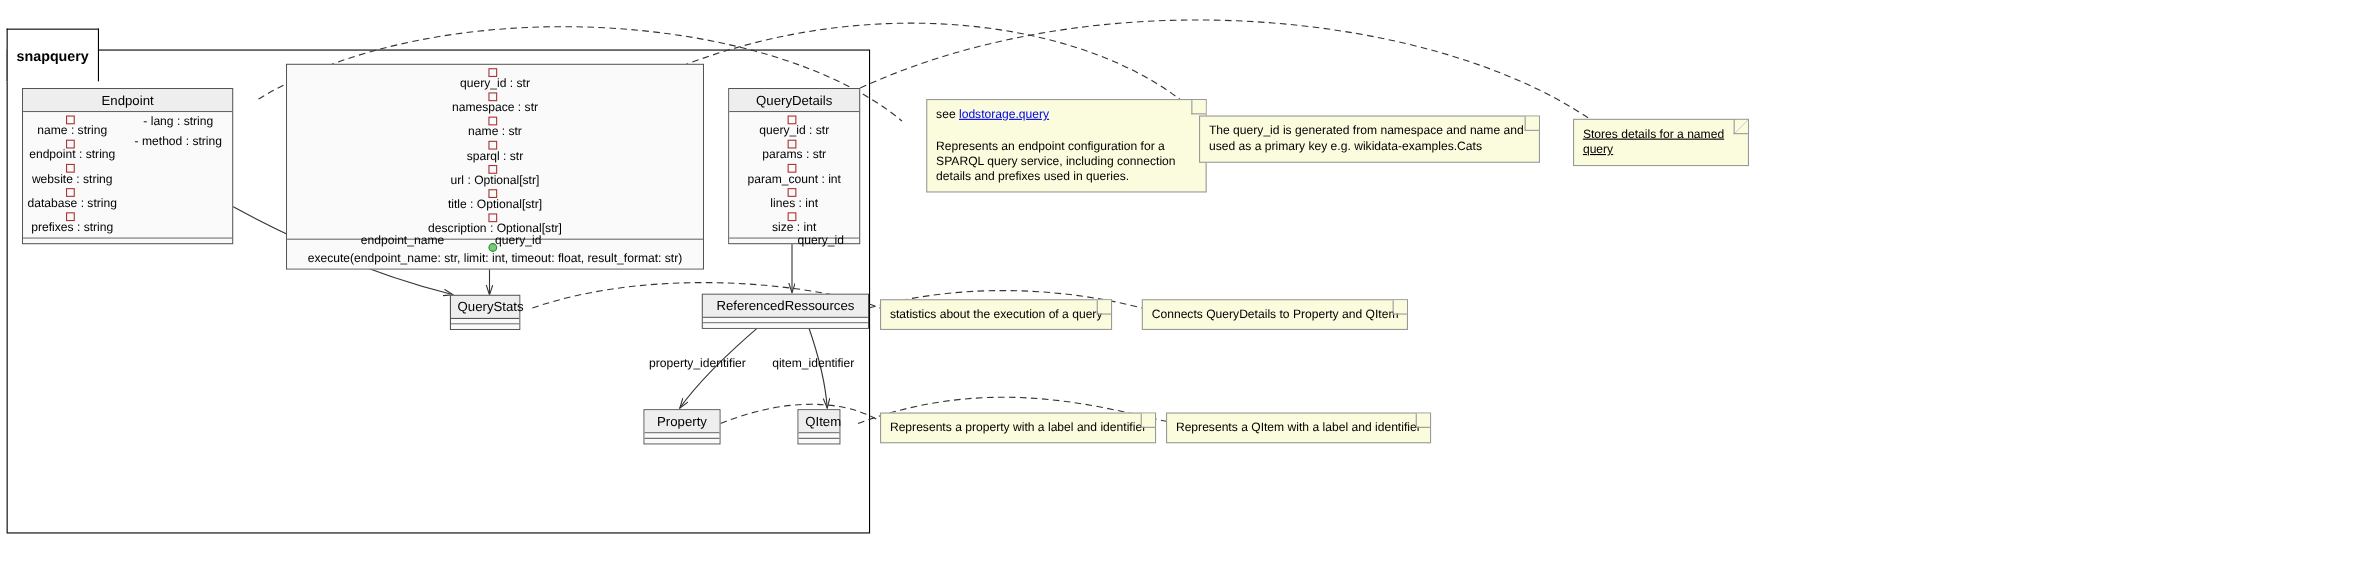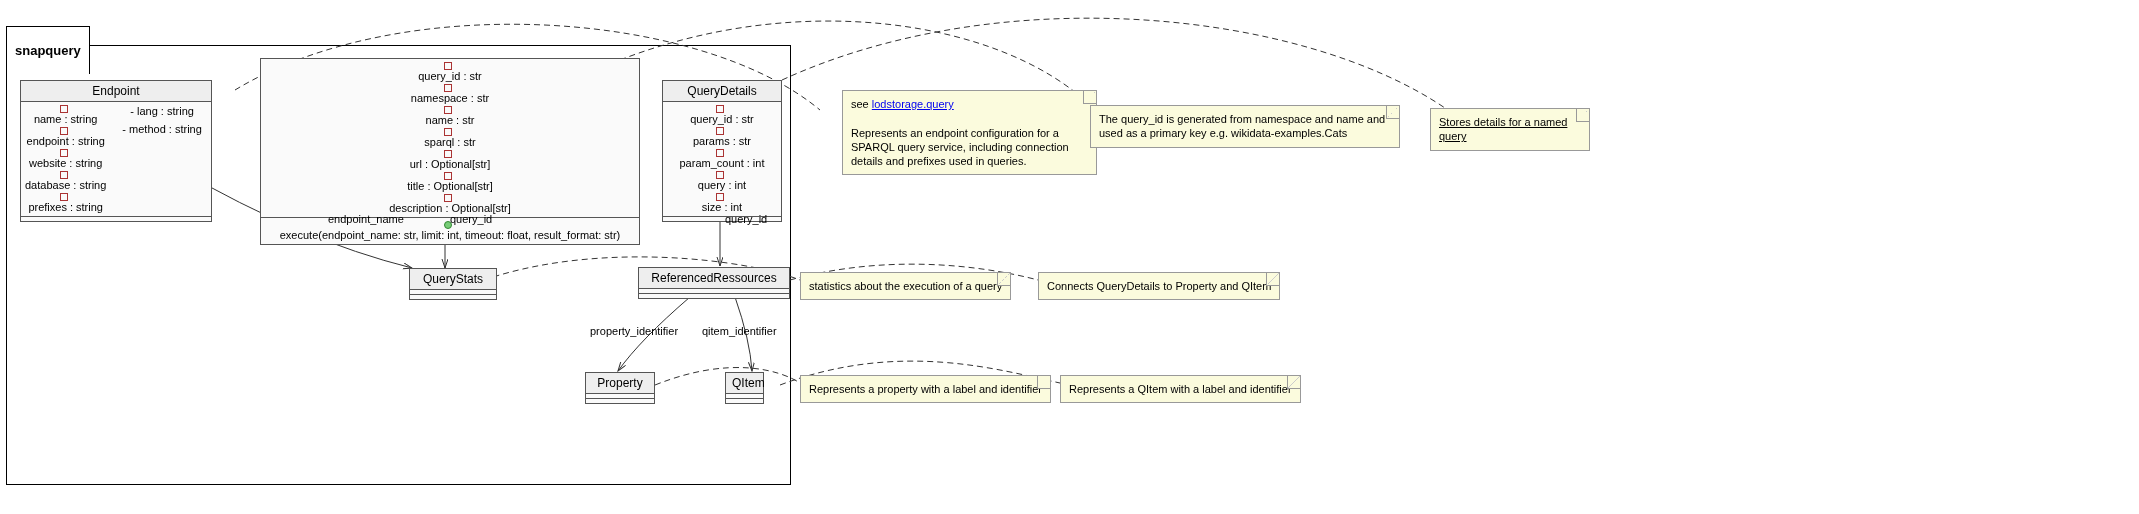--- a/index.html
+++ b/index.html
@@ -216,31 +216,31 @@
     <div class="attr-row">
         <span class="attr-marker"></span>
         <span>params : str</span>
       </div>
     <div class="attr-row">
         <span class="attr-marker"></span>
         <span>param_count : int</span>
       </div>
     <div class="attr-row">
         <span class="attr-marker"></span>
-        <span>query : int</span>
+        <span>lines : int</span>
       </div>
     <div class="attr-row">
         <span class="attr-marker"></span>
         <span>size : int</span>
       </div>
   </div>
   <div class="section"></div>
 </div>
 
-<div class="uml-class" style="left:409px; top:268px; width:88px;">
+<div class="uml-class" style="left:409px; top:268px; width:64px;">
   <div class="title">QueryStats</div>
   <div class="section"></div>
     <div class="section"></div>
 </div>
 
 <div class="uml-class" style="left:638px; top:267px; width:152px;">
   <div class="title">ReferencedRessources</div>
   <div class="section"></div>
     <div class="section"></div>
 </div>

